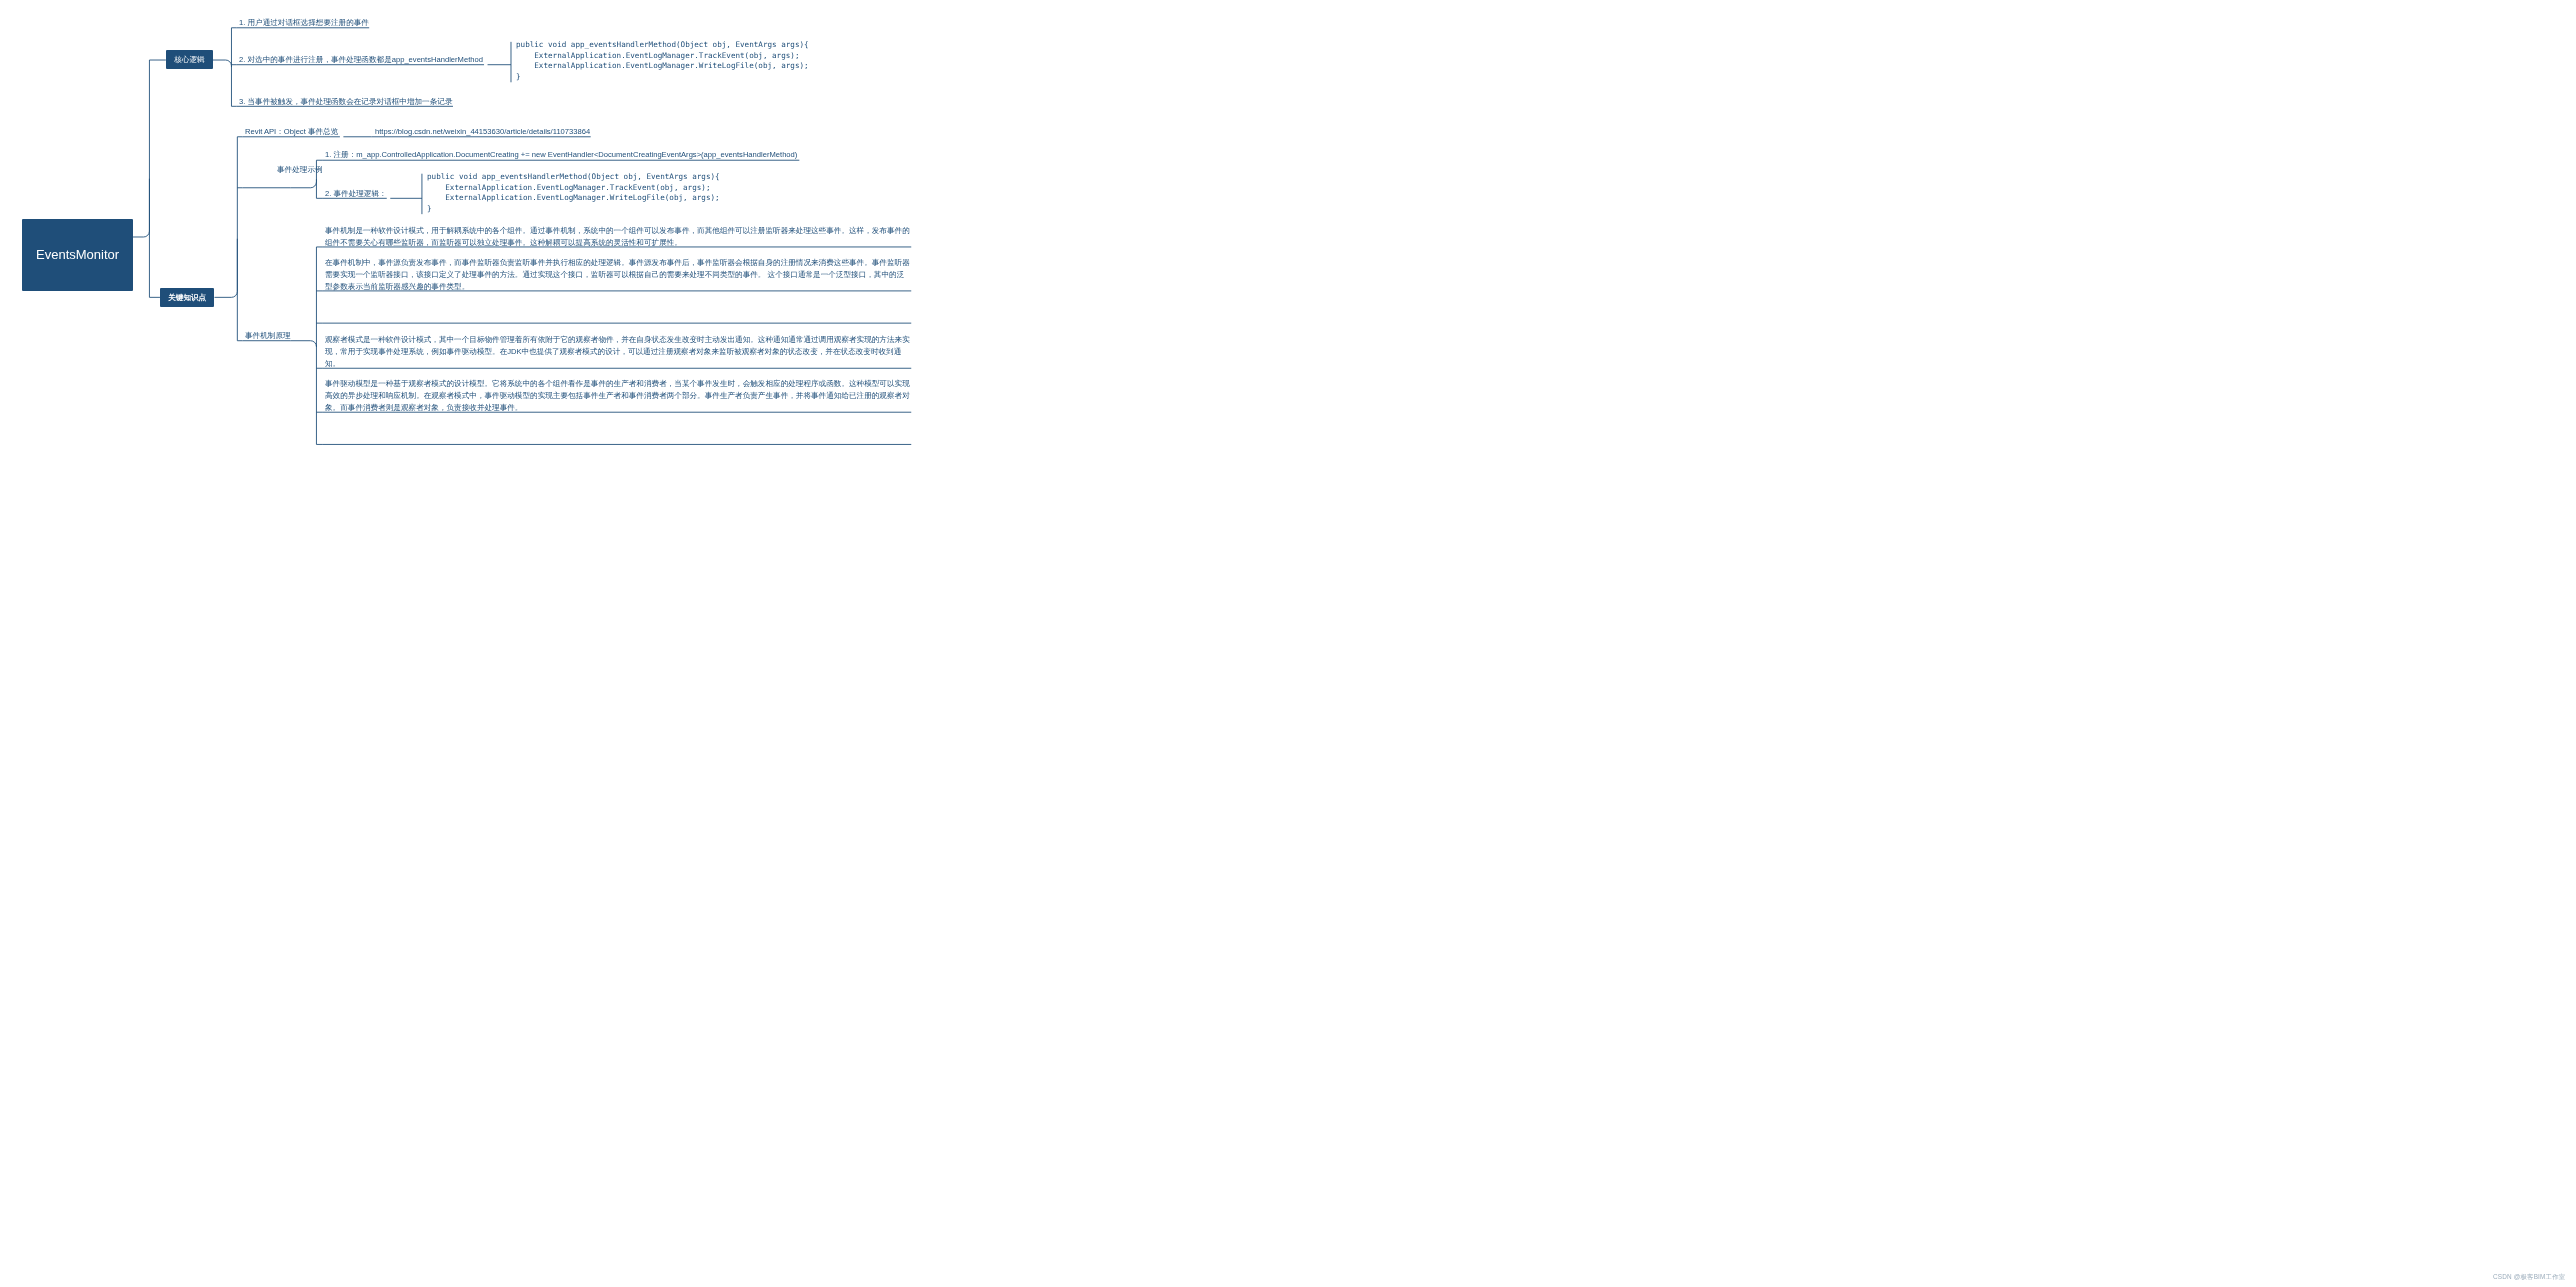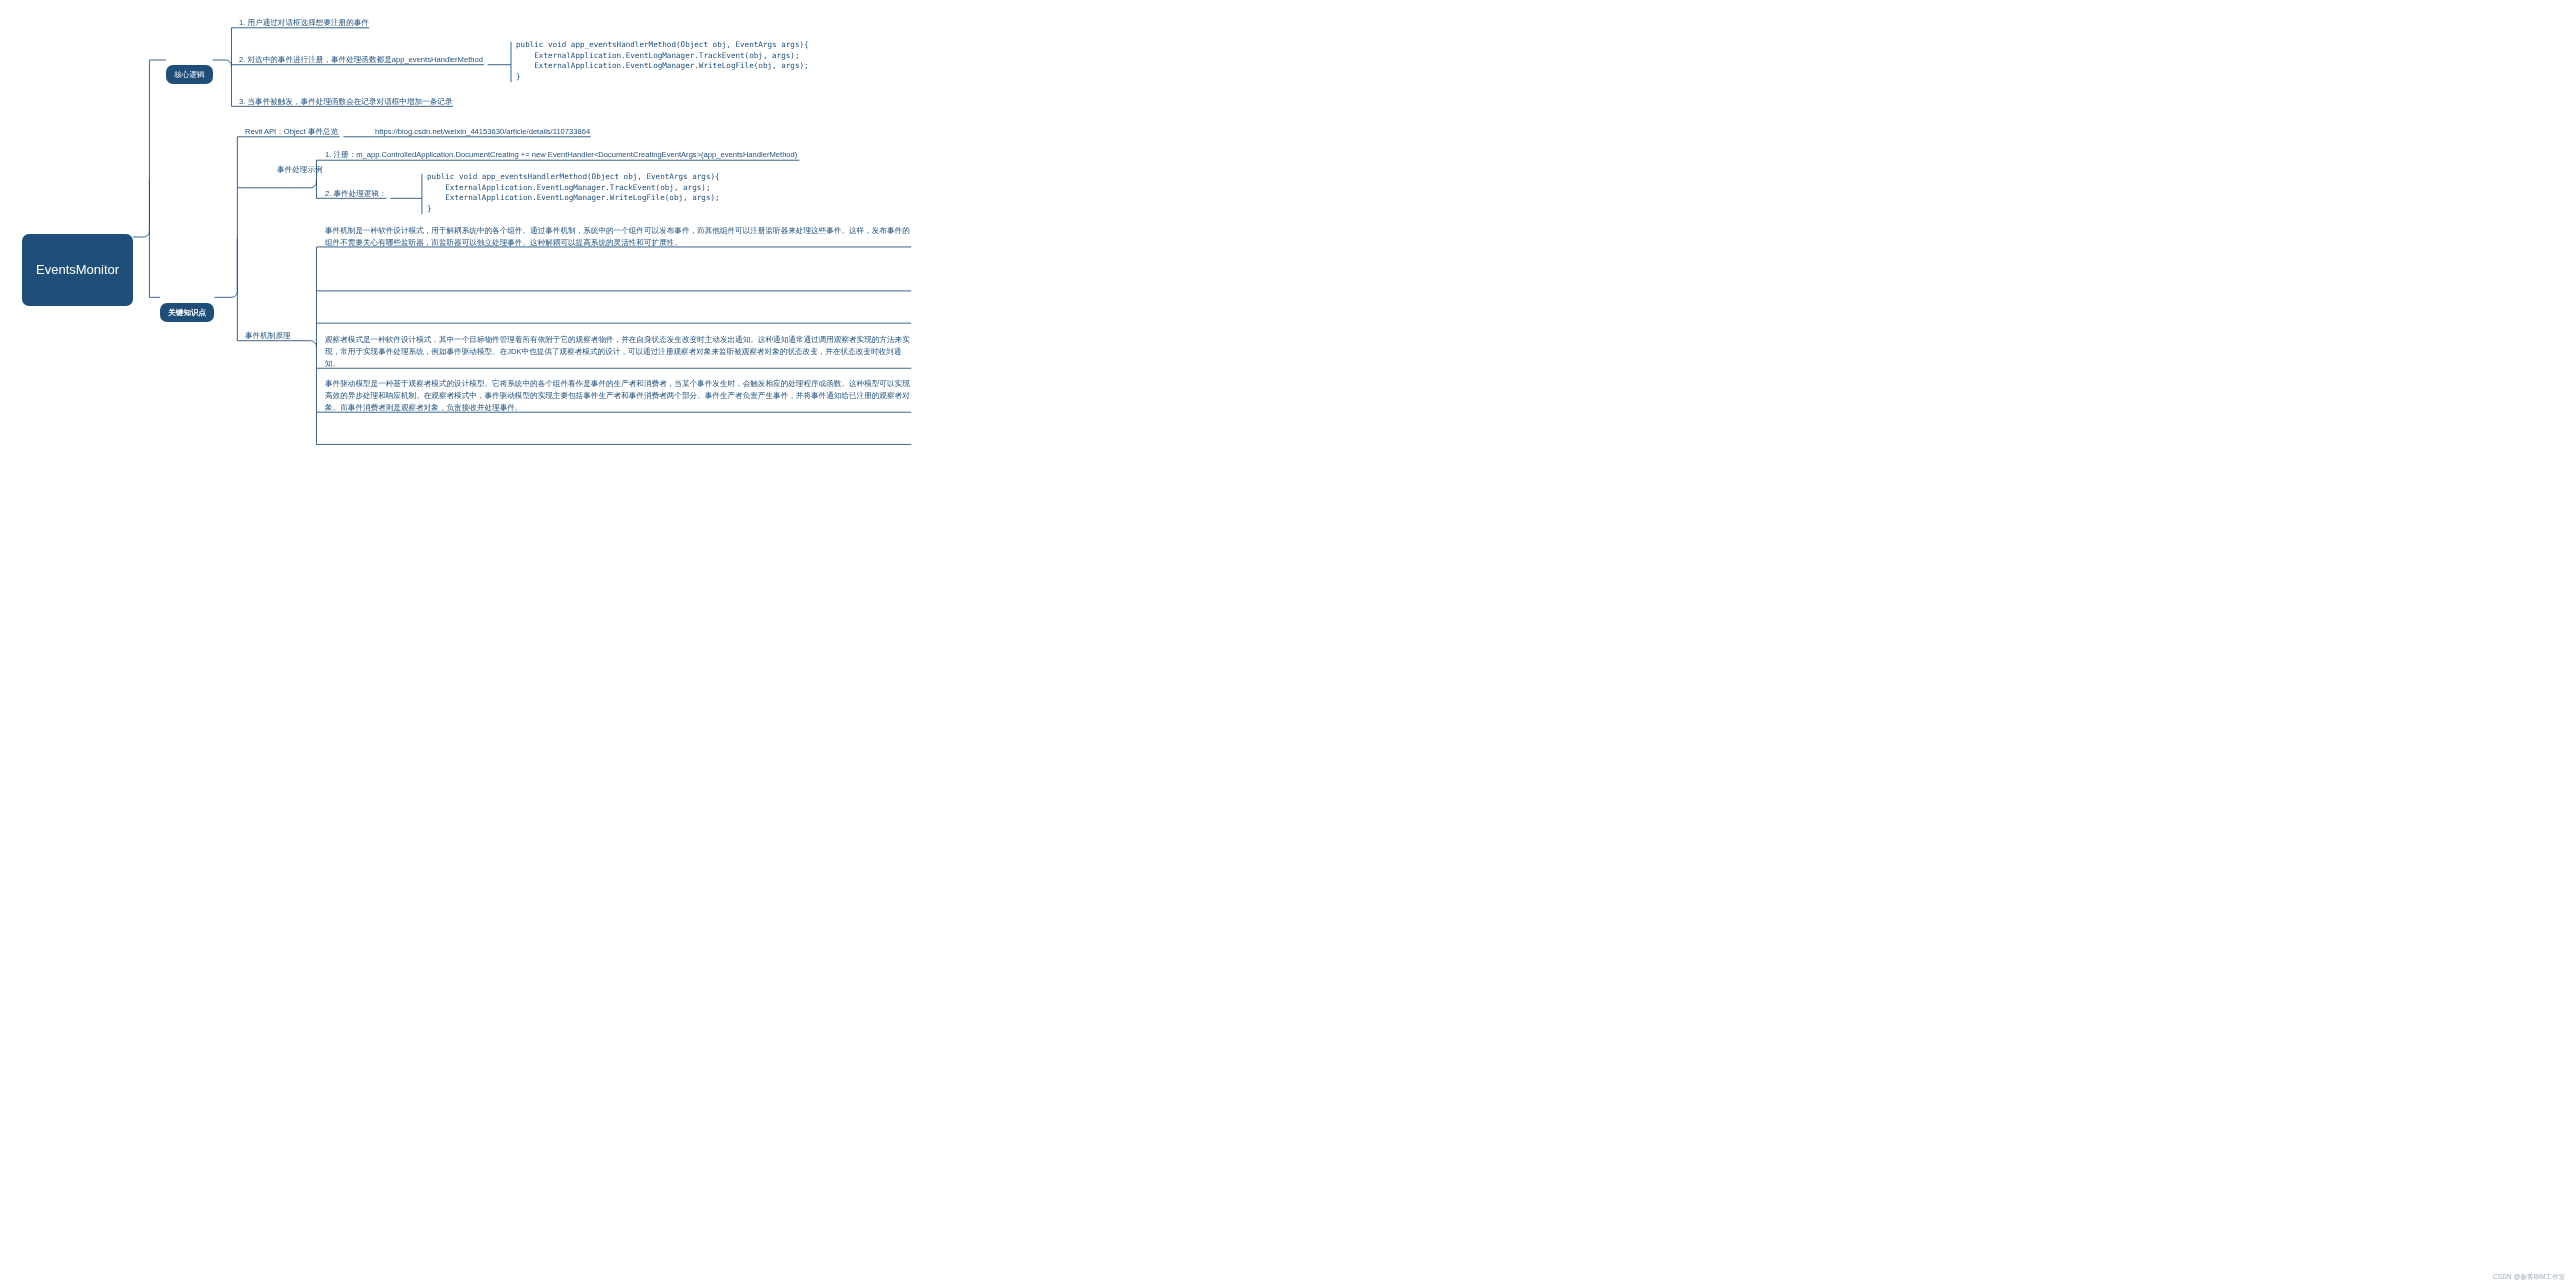--- a/index.html
+++ b/index.html
@@ -15,25 +15,24 @@
       position:relative;
     }
     .canvas { position:relative; width:2576px; height:1287px; overflow:hidden; }
     .node-box {
       position:absolute;
       display:flex;
       align-items:center;
       justify-content:center;
       background:#1f4e79;
       color:#fff;
-      border-radius:7px;
+      border-radius:1px;
       padding:3.5px 8.2px;
       
       width:max-content;
-      margin-top:15px;
     }
     .root { font-size:13px; padding:26px 14px; }
     .txt {
       position:absolute;
       color:#1f4e79;
       white-space:nowrap;
     }
     .para {
       position:absolute;
       color:#1f4e79;
@@ -82,20 +81,21 @@
   <div id="exLabel" class="txt" style="left:245px; top:164px;margin-left:32px;">事件处理示例</div>
   <div id="exReg" class="txt" style="left:325px; top:149px;">1. 注册：m_app.ControlledApplication.DocumentCreating += new EventHandler&lt;DocumentCreatingEventArgs&gt;(app_eventsHandlerMethod)</div>
   <div id="exLogicLbl" class="txt" style="left:325px; top:188px;">2. 事件处理逻辑：</div>
   <div id="exCode" class="txt mono" style="left:427px; top:172px;">public void app_eventsHandlerMethod(Object obj, EventArgs args){
     ExternalApplication.EventLogManager.TrackEvent(obj, args);
     ExternalApplication.EventLogManager.WriteLogFile(obj, args);
 }</div>
 
   <div id="mechLabel" class="txt" style="left:245px; top:330px;">事件机制原理</div>
   <div id="p1" class="para" style="left:325px; top:225px;">事件机制是一种软件设计模式，用于解耦系统中的各个组件。通过事件机制，系统中的一个组件可以发布事件，而其他组件可以注册监听器来处理这些事件。这样，发布事件的组件不需要关心有哪些监听器，而监听器可以独立处理事件。这种解耦可以提高系统的灵活性和可扩展性。</div>
+  <div id="p2" class="para" style="left:325px; top:257px;">在事件机制中，事件源负责发布事件，而事件监听器负责监听事件并执行相应的处理逻辑。事件源发布事件后，事件监听器会根据自身的注册情况来消费这些事件。事件监听器需要实现一个监听器接口，该接口定义了处理事件的方法。通过实现这个接口，监听器可以根据自己的需要来处理不同类型的事件。 这个接口通常是一个泛型接口，其中的泛型参数表示当前监听器感兴趣的事件类型。</div>
   <div id="p4" class="para" style="left:325px; top:334px;">观察者模式是一种软件设计模式，其中一个目标物件管理着所有依附于它的观察者物件，并在自身状态发生改变时主动发出通知。这种通知通常通过调用观察者实现的方法来实现，常用于实现事件处理系统，例如事件驱动模型。在JDK中也提供了观察者模式的设计，可以通过注册观察者对象来监听被观察者对象的状态改变，并在状态改变时收到通知。</div>
   <div id="p5" class="para" style="left:325px; top:378px;">事件驱动模型是一种基于观察者模式的设计模型。它将系统中的各个组件看作是事件的生产者和消费者，当某个事件发生时，会触发相应的处理程序或函数。这种模型可以实现高效的异步处理和响应机制。在观察者模式中，事件驱动模型的实现主要包括事件生产者和事件消费者两个部分。事件生产者负责产生事件，并将事件通知给已注册的观察者对象。而事件消费者则是观察者对象，负责接收并处理事件。</div>
 
   <svg class="connector" id="connSvg" width="913" height="457" viewBox="0 0 1558 779">
       <path d="M395 47 L395 181" class="conn"></path>
       <path d="M395 47 L404 47" class="conn"></path>
       <path d="M404 47 L630 47" class="conn"></path>
       <path d="M395 110 L404 110" class="conn"></path>
       <path d="M404 110 L826 110" class="conn"></path>
       <path d="M395 181 L404 181" class="conn"></path>

